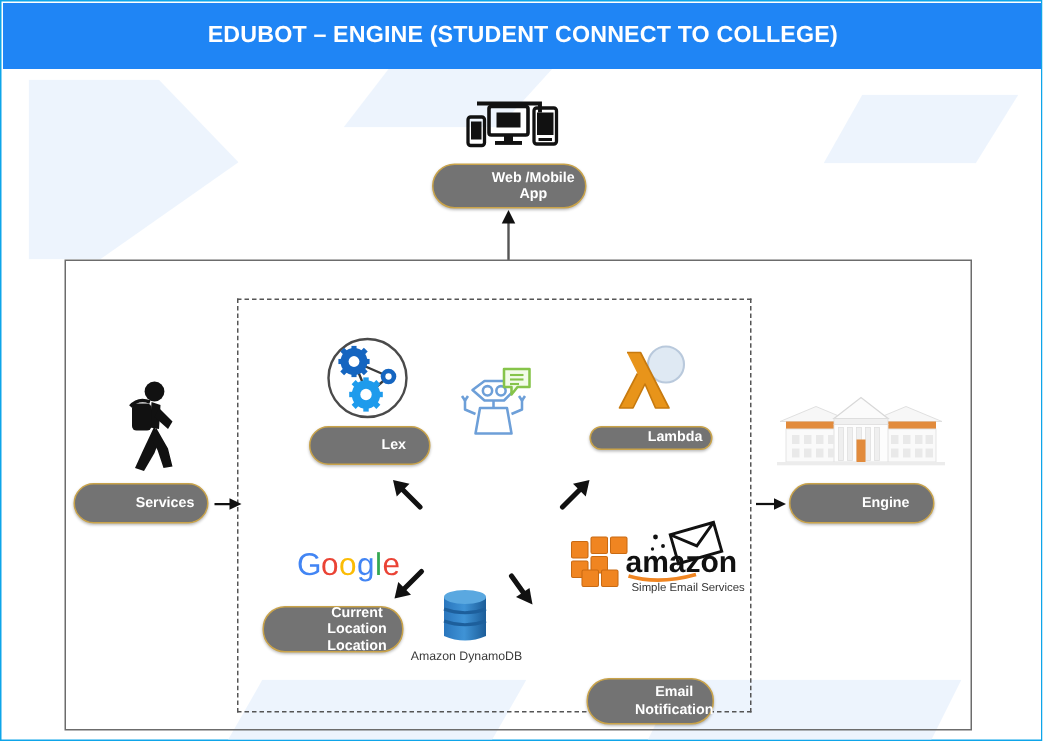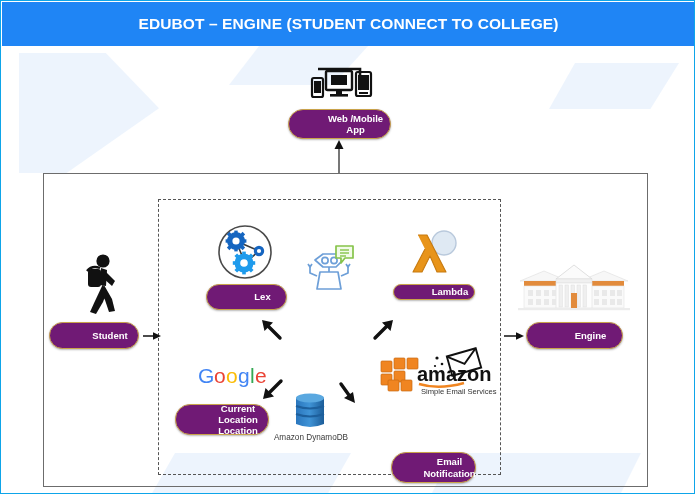--- a/index.html
+++ b/index.html
@@ -49,21 +49,21 @@
     color: #ffffff;
     font-size: 15.5px;
     font-weight: bold;
     letter-spacing: .1px;
     white-space: nowrap;
   }
 
   
   .nbox {
     position: absolute;
-    background: #701a75;
+    background: #737373;
     border: 1.6px solid #c9a34a;
     border-radius: 15px;
     color: #ffffff;
     font-size: 9.5px;
     font-weight: bold;
     display: flex;
     align-items: center;
     justify-content: center;
     text-align: center;
     line-height: 1.18;
@@ -198,21 +198,21 @@
       <path d="M22 15 L28 17 L27 33 L21 32 Z" fill="#111"></path>
       <rect x="9" y="16" width="13" height="18" rx="3" fill="#111"></rect>
       <path d="M8 18 q5 -6 13 -3" fill="none" stroke="#111" stroke-width="2.4"></path>
       <path d="M27 19 L36 28 L33 33 L24 25 Z" fill="#111"></path>
       <path d="M24 31 L16 48 L11 59 L17 61 L24 49 L27 41 Z" fill="#111"></path>
       <path d="M25 32 L33 46 L36 58 L30 59 L26 47 L22 40 Z" fill="#111"></path>
     </svg>
   </div>
 
   <div class="nbox" id="box-student">
-    <span>Student</span>
+    <span>Services</span>
   </div>
 
   <svg class="harrow" style="left:142px; top:329px;" width="18" height="12">
     <line x1="0" y1="6" x2="11" y2="6" stroke="#111" stroke-width="1.5"></line>
     <polygon points="18,6 10,2.2 10,9.8" fill="#111"></polygon>
   </svg>
 
   <div class="icon" id="icon-lex">
     <svg viewBox="0 0 62 58" width="62" height="58">
       <circle cx="31" cy="29" r="26" fill="none" stroke="#4a4a4a" stroke-width="1.6"></circle>

